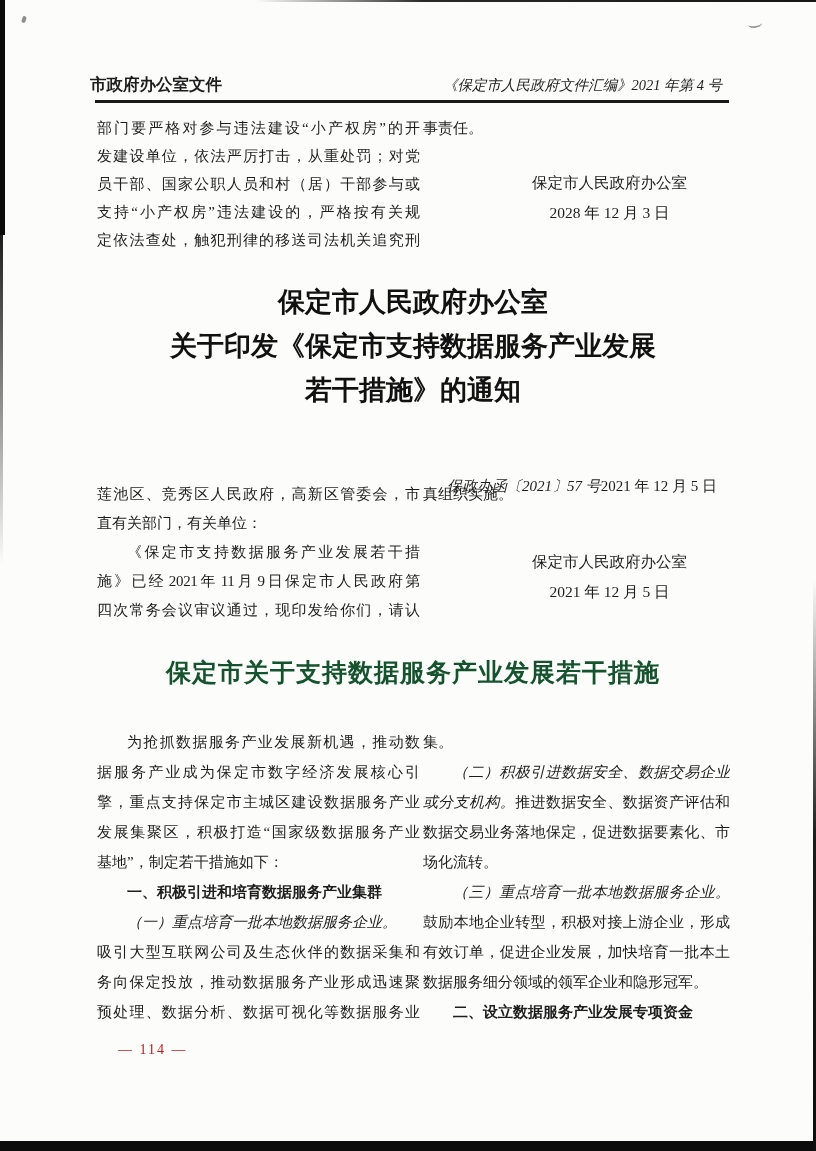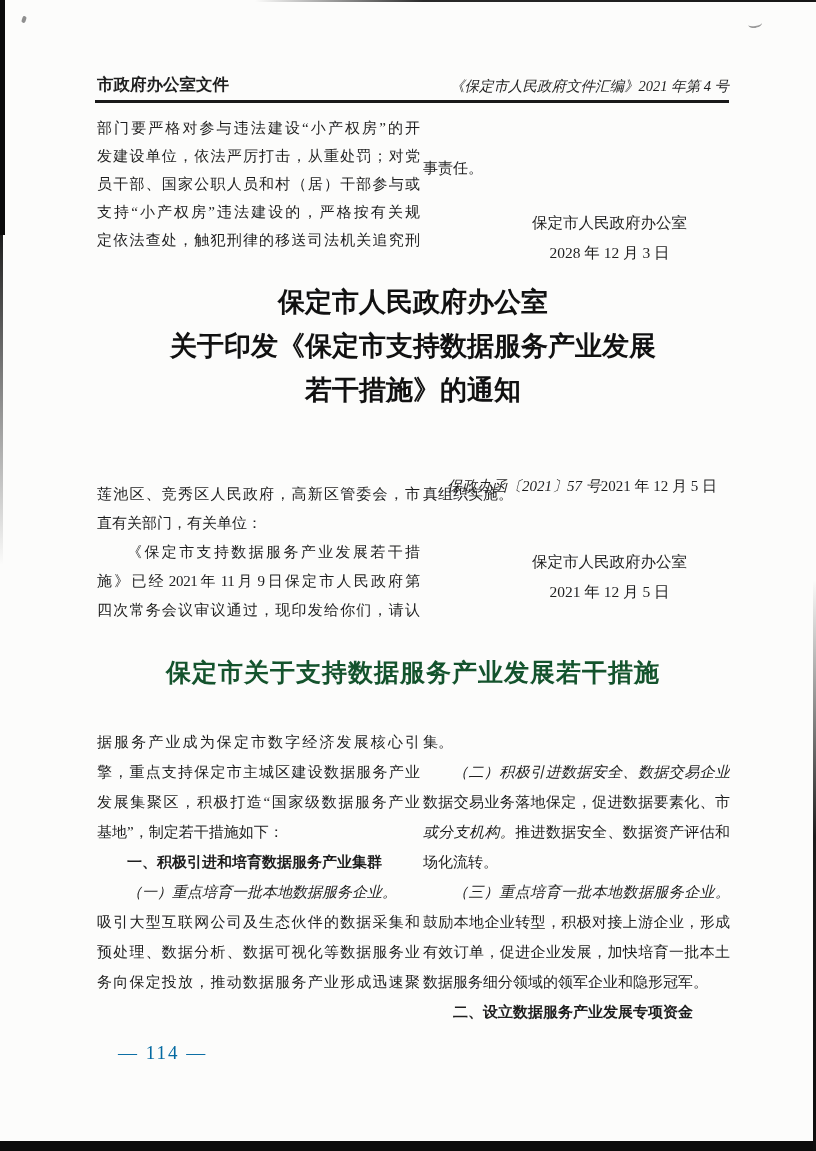--- a/index.html
+++ b/index.html
@@ -11,21 +11,21 @@
   .abs{position:absolute;}
   
   .edge-left-a{left:0;top:0;width:5px;height:235px;background:#0b0b0b;}
   .edge-left-b{left:0;top:235px;width:3px;height:330px;background:linear-gradient(#1d1d1d,rgba(0,0,0,0));}
   .edge-top{left:255px;top:0;width:561px;height:2px;background:linear-gradient(to right,rgba(0,0,0,0),#2a2a2a 30%,#161616);}
   .edge-bottom{left:0;top:1141px;width:816px;height:10px;background:#0c0c0c;}
   .edge-right{left:813px;top:580px;width:3px;height:571px;background:linear-gradient(rgba(0,0,0,0),#1c1c1c 45%,#0e0e0e);}
   .speck1{left:22px;top:16px;width:4px;height:7px;background:#8f8f8f;transform:rotate(18deg);border-radius:2px;}
   .speck2{left:748px;top:20px;width:14px;height:6px;border-bottom:2px solid #9a9a9a;border-radius:50%;transform:rotate(-8deg);}
   
-  .hdr{top:74px;left:97px;width:632px;display:flex;justify-content:space-between;align-items:flex-end;}
+  .hdr{top:74px;left:90px;width:632px;display:flex;justify-content:space-between;align-items:center;}
   .hdr-left{font-family:"Liberation Sans","DejaVu Sans",sans-serif;font-weight:700;font-size:16.5px;}
   .hdr-right{font-style:italic;font-size:14.5px;}
   .rule{top:100px;left:95px;width:634px;height:3px;background:#191919;}
   
   .colL{left:97px;width:323px;}
   .colR{left:423px;width:307px;}
   .line{overflow:hidden;}
   .s1 .line{height:28px;line-height:28px;font-size:15px;}
   .s2 .line{height:29px;line-height:29px;font-size:15px;}
   .s3 .line{height:30px;line-height:30px;font-size:15px;}
@@ -37,21 +37,21 @@
   .num{word-spacing:-3px;letter-spacing:-0.3px;}
   .sig{text-align:center;padding-left:66px;font-size:15.5px;}
   .sig div{height:30px;line-height:30px;overflow:hidden;}
   .sig-gap1{margin-top:26px;}
   .sig-gap2{margin-top:38px;}
   
   .doc-title{top:280px;left:92px;width:642px;text-align:center;font-weight:700;font-size:27px;line-height:44px;color:#111;}
   .doc-meta{top:437px;left:97px;width:632px;display:flex;justify-content:flex-end;font-size:15px;margin-top:40px;}
   .doc-meta .date{padding-right:12px;}
   .m-title{top:656px;left:92px;width:642px;text-align:center;font-weight:700;font-size:25px;letter-spacing:1px;color:#14532d;}
-  .footer{top:1042px;left:118px;font-size:19px;letter-spacing:2px;color:#0369a1;}
+  .footer{top:1042px;left:118px;font-size:14px;letter-spacing:2px;color:#b91c1c;}
 </style>
 </head>
 <body>
 
 <div class="abs edge-left-a"></div>
 <div class="abs edge-left-b"></div>
 <div class="abs edge-top"></div>
 <div class="abs edge-bottom"></div>
 <div class="abs edge-right"></div>
 <div class="abs speck1"></div>
@@ -63,21 +63,21 @@
 </div>
 <div class="abs rule"></div>
 
 <div class="abs colL s1" style="top:114px;">
   <div class="line j">部门要严格对参与违法建设“小产权房”的开</div>
   <div class="line j">发建设单位，依法严厉打击，从重处罚；对党</div>
   <div class="line j">员干部、国家公职人员和村（居）干部参与或</div>
   <div class="line j">支持“小产权房”违法建设的，严格按有关规</div>
   <div class="line j">定依法查处，触犯刑律的移送司法机关追究刑</div>
 </div>
-<div class="abs colR s1" style="top:114px;margin-top:40px;">
+<div class="abs colR s1" style="top:114px;">
   <div class="line n">事责任。</div>
   <div class="sig sig-gap1">
     <div>保定市人民政府办公室</div>
     <div>2028 年 12 月 3 日</div>
   </div>
 </div>
 
 <div class="abs doc-title">
   <div>保定市人民政府办公室</div>
   <div>关于印发《保定市支持数据服务产业发展</div>
@@ -100,37 +100,38 @@
   <div class="line n">真组织实施。</div>
   <div class="sig sig-gap2">
     <div>保定市人民政府办公室</div>
     <div>2021 年 12 月 5 日</div>
   </div>
 </div>
 
 <div class="abs m-title">保定市关于支持数据服务产业发展若干措施</div>
 
 <div class="abs colL s3" style="top:727px;">
+  <div class="line j ind">为抢抓数据服务产业发展新机遇，推动数</div>
   <div class="line j">据服务产业成为保定市数字经济发展核心引</div>
   <div class="line j">擎，重点支持保定市主城区建设数据服务产业</div>
   <div class="line j">发展集聚区，积极打造“国家级数据服务产业</div>
   <div class="line n">基地”，制定若干措施如下：</div>
   <div class="line n ind b">一、积极引进和培育数据服务产业集群</div>
   <div class="line n ind k">（一）重点培育一批本地数据服务企业。</div>
   <div class="line j">吸引大型互联网公司及生态伙伴的数据采集和</div>
+  <div class="line j">务向保定投放，推动数据服务产业形成迅速聚</div>
   <div class="line j">预处理、数据分析、数据可视化等数据服务业</div>
-  <div class="line j">务向保定投放，推动数据服务产业形成迅速聚</div>
 </div>
 <div class="abs colR s3" style="top:727px;">
   <div class="line n">集。</div>
   <div class="line j ind k">（二）积极引进数据安全、数据交易企业</div>
-  <div class="line j">数据交易业务落地保定，促进数据要素化、市</div>
   <div class="line j">
     <span class="k">或分支机构。</span><span>推进数据安全、数据资产评估和</span>
   </div>
+  <div class="line j">数据交易业务落地保定，促进数据要素化、市</div>
   <div class="line n">场化流转。</div>
   <div class="line j ind k">（三）重点培育一批本地数据服务企业。</div>
   <div class="line j">鼓励本地企业转型，积极对接上游企业，形成</div>
   <div class="line j">有效订单，促进企业发展，加快培育一批本土</div>
   <div class="line n">数据服务细分领域的领军企业和隐形冠军。</div>
   <div class="line n ind b">二、设立数据服务产业发展专项资金</div>
 </div>
 
 <div class="abs footer">— 114 —</div>
 

